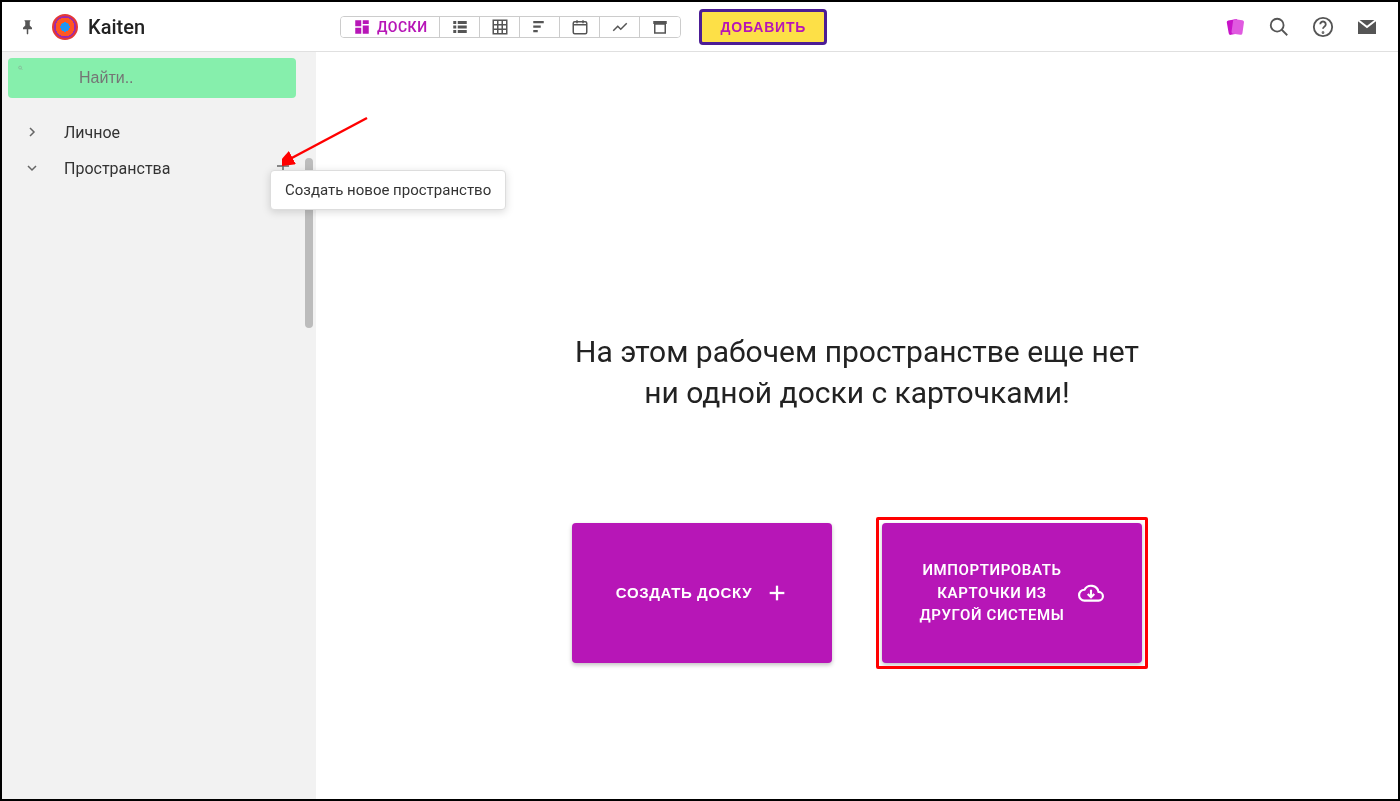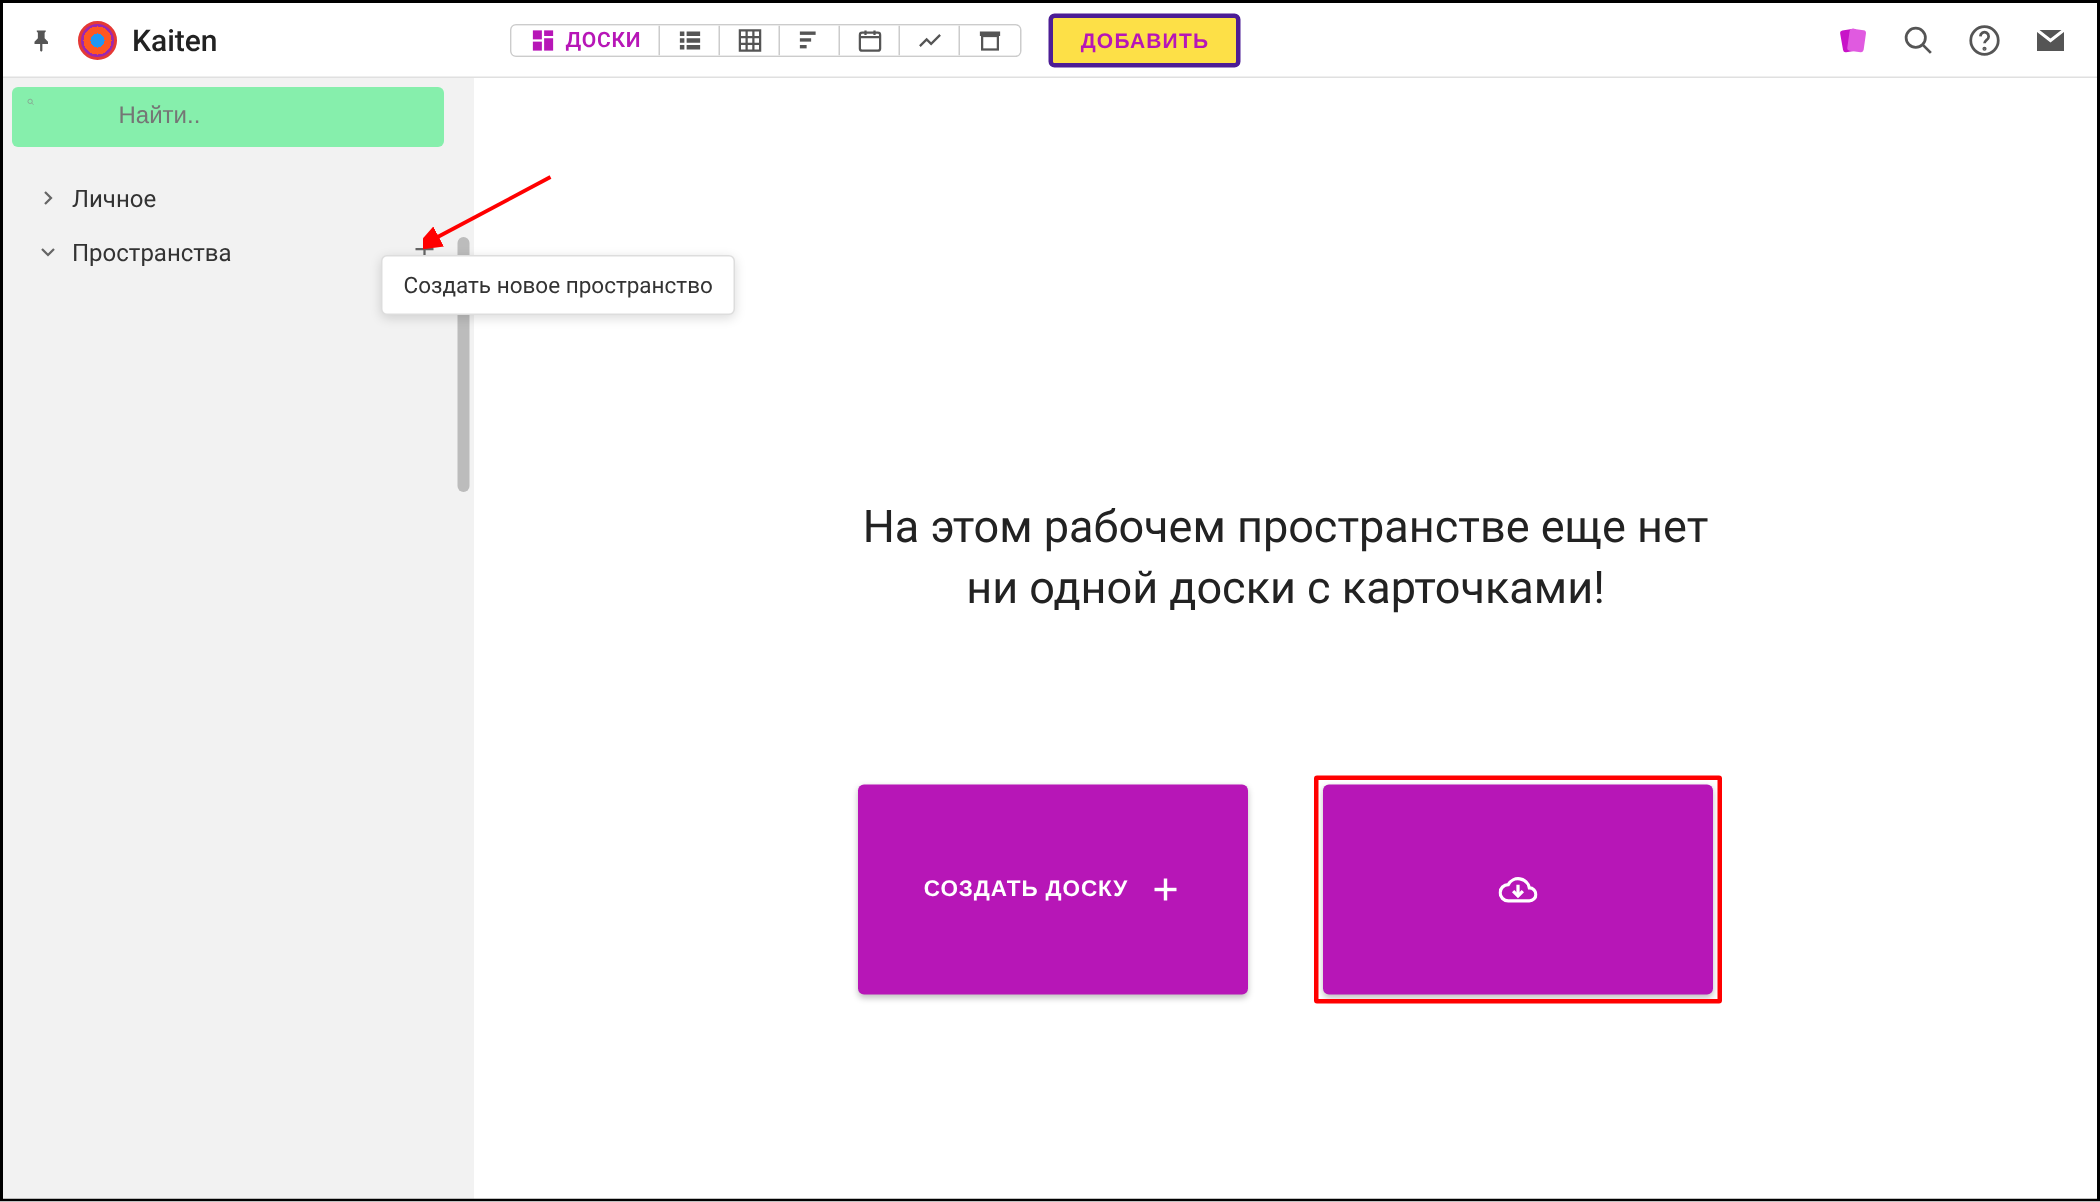--- a/index.html
+++ b/index.html
@@ -25,25 +25,25 @@
 
   
   .body { flex:1; display:flex; min-height:0; }
   .sidebar { width:300px; background:#f2f2f2; display:flex; flex-direction:column; position:relative; }
   .search-wrap { margin:6px; background:#86efac; border-radius:4px; display:flex; padding:0 10px; height:40px;gap:48px; }
   .search-wrap svg { color:#888; }
   .search-inp { border:none; background:transparent; outline:none; font-size:16px; color:#555; margin-left:8px; flex:1; }
   .nav { padding-top:10px; }
   .nav-row { display:flex; align-items:center; height:36px; padding:0 10px 0 20px; font-size:16px; color:#333; cursor:pointer; position:relative; }
   .nav-row .chev { width:20px; display:flex; justify-content:center; color:#666; }
-  .nav-row .lbl { margin-left:6px; flex:1; }
+  .nav-row .lbl { margin-left:22px; flex:1; }
   .nav-row .plus { color:#666; cursor:pointer; }
   .nav-sub { padding-left:66px; height:36px; display:flex; align-items:center; font-size:16px; color:#333; cursor:pointer; }
 
-  .tooltip { position:absolute; left:252px; top:168px; background:#fff; border:1px solid #ddd; border-radius:4px; box-shadow:0 2px 8px rgba(0,0,0,0.15); padding:10px 14px; font-size:15px; color:#333; white-space:nowrap; z-index:20; }
+  .tooltip { position:absolute; left:268px; top:168px; background:#fff; border:1px solid #ddd; border-radius:4px; box-shadow:0 2px 8px rgba(0,0,0,0.15); padding:10px 14px; font-size:15px; color:#333; white-space:nowrap; z-index:20; }
 
   .arrow { position:absolute; left:280px; top:108px; z-index:15; pointer-events:none; }
 
   .scroll-gutter { width:14px; background:#f2f2f2; position:relative; }
   .scroll-thumb { position:absolute; left:3px; top:106px; width:8px; height:170px; background:#bcbcbc; border-radius:4px; }
 
   .main { flex:1; background:#fff; position:relative; display:flex; flex-direction:column; align-items:center; }
   .empty-title { margin-top:280px; text-align:center; font-size:30px; color:#222; font-weight:400; line-height:1.35; max-width:800px; }
   .btn-row { margin-top:110px; display:flex; gap:50px; }
   .big-btn { width:260px; height:140px; background:#b716b7; color:#fff; border:none; border-radius:4px; box-shadow:0 2px 4px rgba(0,0,0,0.25); display:flex; align-items:center; justify-content:center; gap:14px; cursor:pointer; font-size:15px; font-weight:600; letter-spacing:0.6px; }
@@ -200,20 +200,25 @@
       </div>
       <div class="btn-row">
         <button class="big-btn">
           <span class="txt">СОЗДАТЬ ДОСКУ</span>
           <svg width="22" height="22" viewBox="0 0 24 24" fill="none" stroke="#fff" stroke-width="2.5">
               <line x1="12" y1="4" x2="12" y2="20"></line>
               <line x1="4" y1="12" x2="20" y2="12"></line>
             </svg>
         </button>
         <div class="big-btn highlight-wrap">
+          <span class="txt">
+            <span>ИМПОРТИРОВАТЬ</span><br>
+            <span>КАРТОЧКИ ИЗ</span><br>
+            <span>ДРУГОЙ СИСТЕМЫ</span>
+          </span>
           <svg width="26" height="26" viewBox="0 0 24 24" fill="none" stroke="#fff" stroke-width="2">
               <path d="M6 19a5 5 0 0 1 0-10 7 7 0 0 1 13 2 4 4 0 0 1 0 8H6z"></path>
               <polyline points="9,13 12,16 15,13"></polyline>
               <line x1="12" y1="9" x2="12" y2="16"></line>
             </svg>
           <div class="highlight-box"></div>
         </div>
       </div>
     </div>
   </div>

